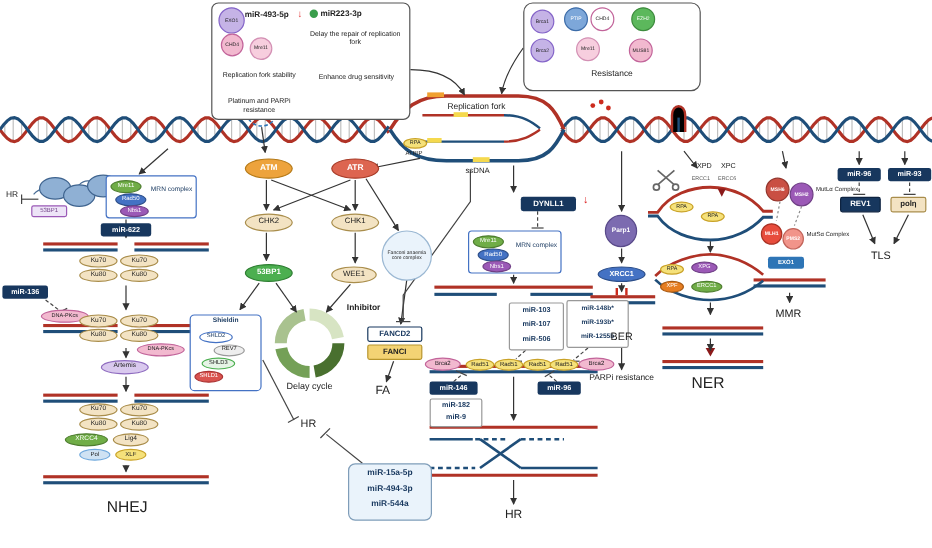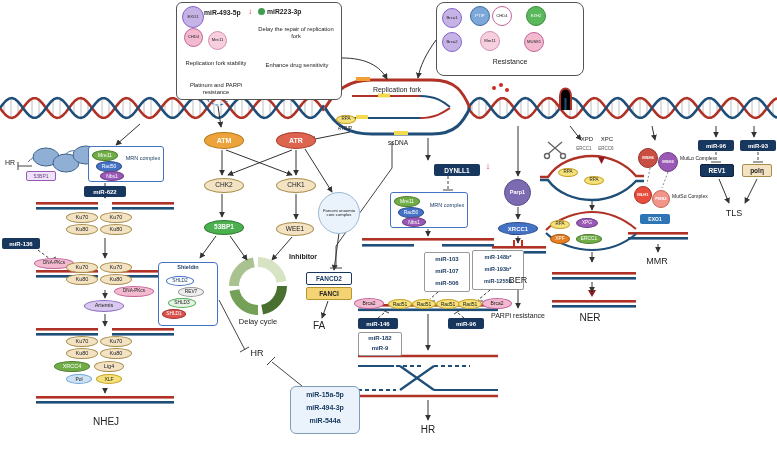--- a/index.html
+++ b/index.html
@@ -278,21 +278,21 @@
 <div class="ov pink" style="left:114px;top:286px;width:40px;height:11px;font-size:4.6px">DNA-PKcs</div>
 <div class="ov lav" style="left:84px;top:300px;width:40px;height:12px;font-size:5.5px">Artemis</div>
 <div class="ov tan" style="left:66px;top:336px;width:32px;height:11px;font-size:5.5px">Ku70</div>
 <div class="ov tan" style="left:100px;top:336px;width:32px;height:11px;font-size:5.5px">Ku70</div>
 <div class="ov tan" style="left:66px;top:348px;width:32px;height:11px;font-size:5.5px">Ku80</div>
 <div class="ov tan" style="left:100px;top:348px;width:32px;height:11px;font-size:5.5px">Ku80</div>
 <div class="ov green" style="left:54px;top:361px;width:36px;height:11px;font-size:5.5px">XRCC4</div>
 <div class="ov tan" style="left:94px;top:361px;width:30px;height:11px;font-size:5.5px">Lig4</div>
 <div class="ov lblue" style="left:66px;top:374px;width:26px;height:10px;font-size:5px">Pol</div>
 <div class="ov yellow" style="left:96px;top:374px;width:26px;height:10px;font-size:5px">XLF</div>
-<div class="lbl" style="left:78px;top:416px;width:56px;font-size:10px">NHEJ</div>
+<div class="lbl" style="left:78px;top:416px;width:56px;font-size:13px">NHEJ</div>
 
 <div class="ov" style="left:204px;top:132px;width:40px;height:17px;background:#eda33c;border-color:#b57a18;color:#fff;font-weight:700;font-size:7px">ATM</div>
 <div class="ov" style="left:276px;top:132px;width:40px;height:17px;background:#dd6550;border-color:#a83c28;color:#fff;font-weight:700;font-size:7px">ATR</div>
 <div class="ov tan" style="left:204px;top:178px;width:40px;height:15px;font-size:6.5px">CHK2</div>
 <div class="ov tan" style="left:276px;top:178px;width:40px;height:15px;font-size:6.5px">CHK1</div>
 <div class="ov" style="left:204px;top:220px;width:40px;height:15px;background:#4caf50;border-color:#2e7d32;color:#fff;font-weight:700;font-size:6.5px">53BP1</div>
 <div class="ov tan" style="left:276px;top:222px;width:38px;height:14px;font-size:6.5px">WEE1</div>
 <div class="circ" style="left:318px;top:192px;width:42px;height:42px;background:#eaf3fb;border-color:#9bb8d3;font-size:4.2px;padding:3px">Fanconi anaemia core complex</div>
 <div class="rbox" style="left:158px;top:262px;width:60px;height:64px;border:1.5px solid #4472c4;border-radius:4px;align-items:flex-start"></div>
 <div class="lbl b navytx" style="left:160px;top:264px;width:56px;font-size:5.5px">Shieldin</div>
@@ -347,21 +347,21 @@
 <div class="lbl" style="left:578px;top:136px;width:18px;font-size:6px">XPD</div>
 <div class="lbl" style="left:598px;top:136px;width:18px;font-size:6px">XPC</div>
 <div class="lbl" style="left:574px;top:146px;width:20px;font-size:4.5px;color:#555">ERCC1</div>
 <div class="lbl" style="left:596px;top:146px;width:20px;font-size:4.5px;color:#555">ERCC6</div>
 <div class="ov yellow" style="left:558px;top:168px;width:20px;height:9px;font-size:4.5px">RPA</div>
 <div class="ov yellow" style="left:584px;top:176px;width:20px;height:9px;font-size:4.5px">RPA</div>
 <div class="ov yellow" style="left:550px;top:220px;width:20px;height:9px;font-size:4.5px">RPA</div>
 <div class="ov purple" style="left:576px;top:218px;width:22px;height:10px;font-size:4.8px">XPG</div>
 <div class="ov" style="left:550px;top:234px;width:20px;height:10px;background:#e67e22;border-color:#aa5b14;color:#fff;font-size:4.8px">XPF</div>
 <div class="ov green" style="left:576px;top:234px;width:26px;height:10px;font-size:4.8px">ERCC1</div>
-<div class="lbl" style="left:576px;top:312px;width:28px;font-size:10px">NER</div>
+<div class="lbl" style="left:576px;top:312px;width:28px;font-size:13px">NER</div>
 
 <div class="circ" style="left:638px;top:148px;width:20px;height:20px;background:#c94f43;border-color:#93362d;color:#fff;font-weight:700">MSH6</div>
 <div class="circ" style="left:658px;top:152px;width:20px;height:20px;background:#9b59b6;border-color:#6f3f85;color:#fff;font-weight:700">MSH2</div>
 <div class="lbl" style="left:680px;top:156px;width:52px;font-size:5px;text-align:left">MutLα Complex</div>
 <div class="circ" style="left:634px;top:186px;width:18px;height:18px;background:#e74c3c;border-color:#aa3224;color:#fff;font-weight:700">MLH1</div>
 <div class="circ" style="left:652px;top:190px;width:18px;height:18px;background:#f1948a;border-color:#c2645a;color:#fff;font-weight:700">PMS2</div>
 <div class="lbl" style="left:672px;top:194px;width:52px;font-size:5px;text-align:left">MutSα Complex</div>
 <div class="bdg" style="left:640px;top:214px;width:30px;height:10px;background:#2e75b6;font-size:5px">EXO1</div>
 <div class="lbl" style="left:642px;top:256px;width:30px;font-size:9px">MMR</div>
 

